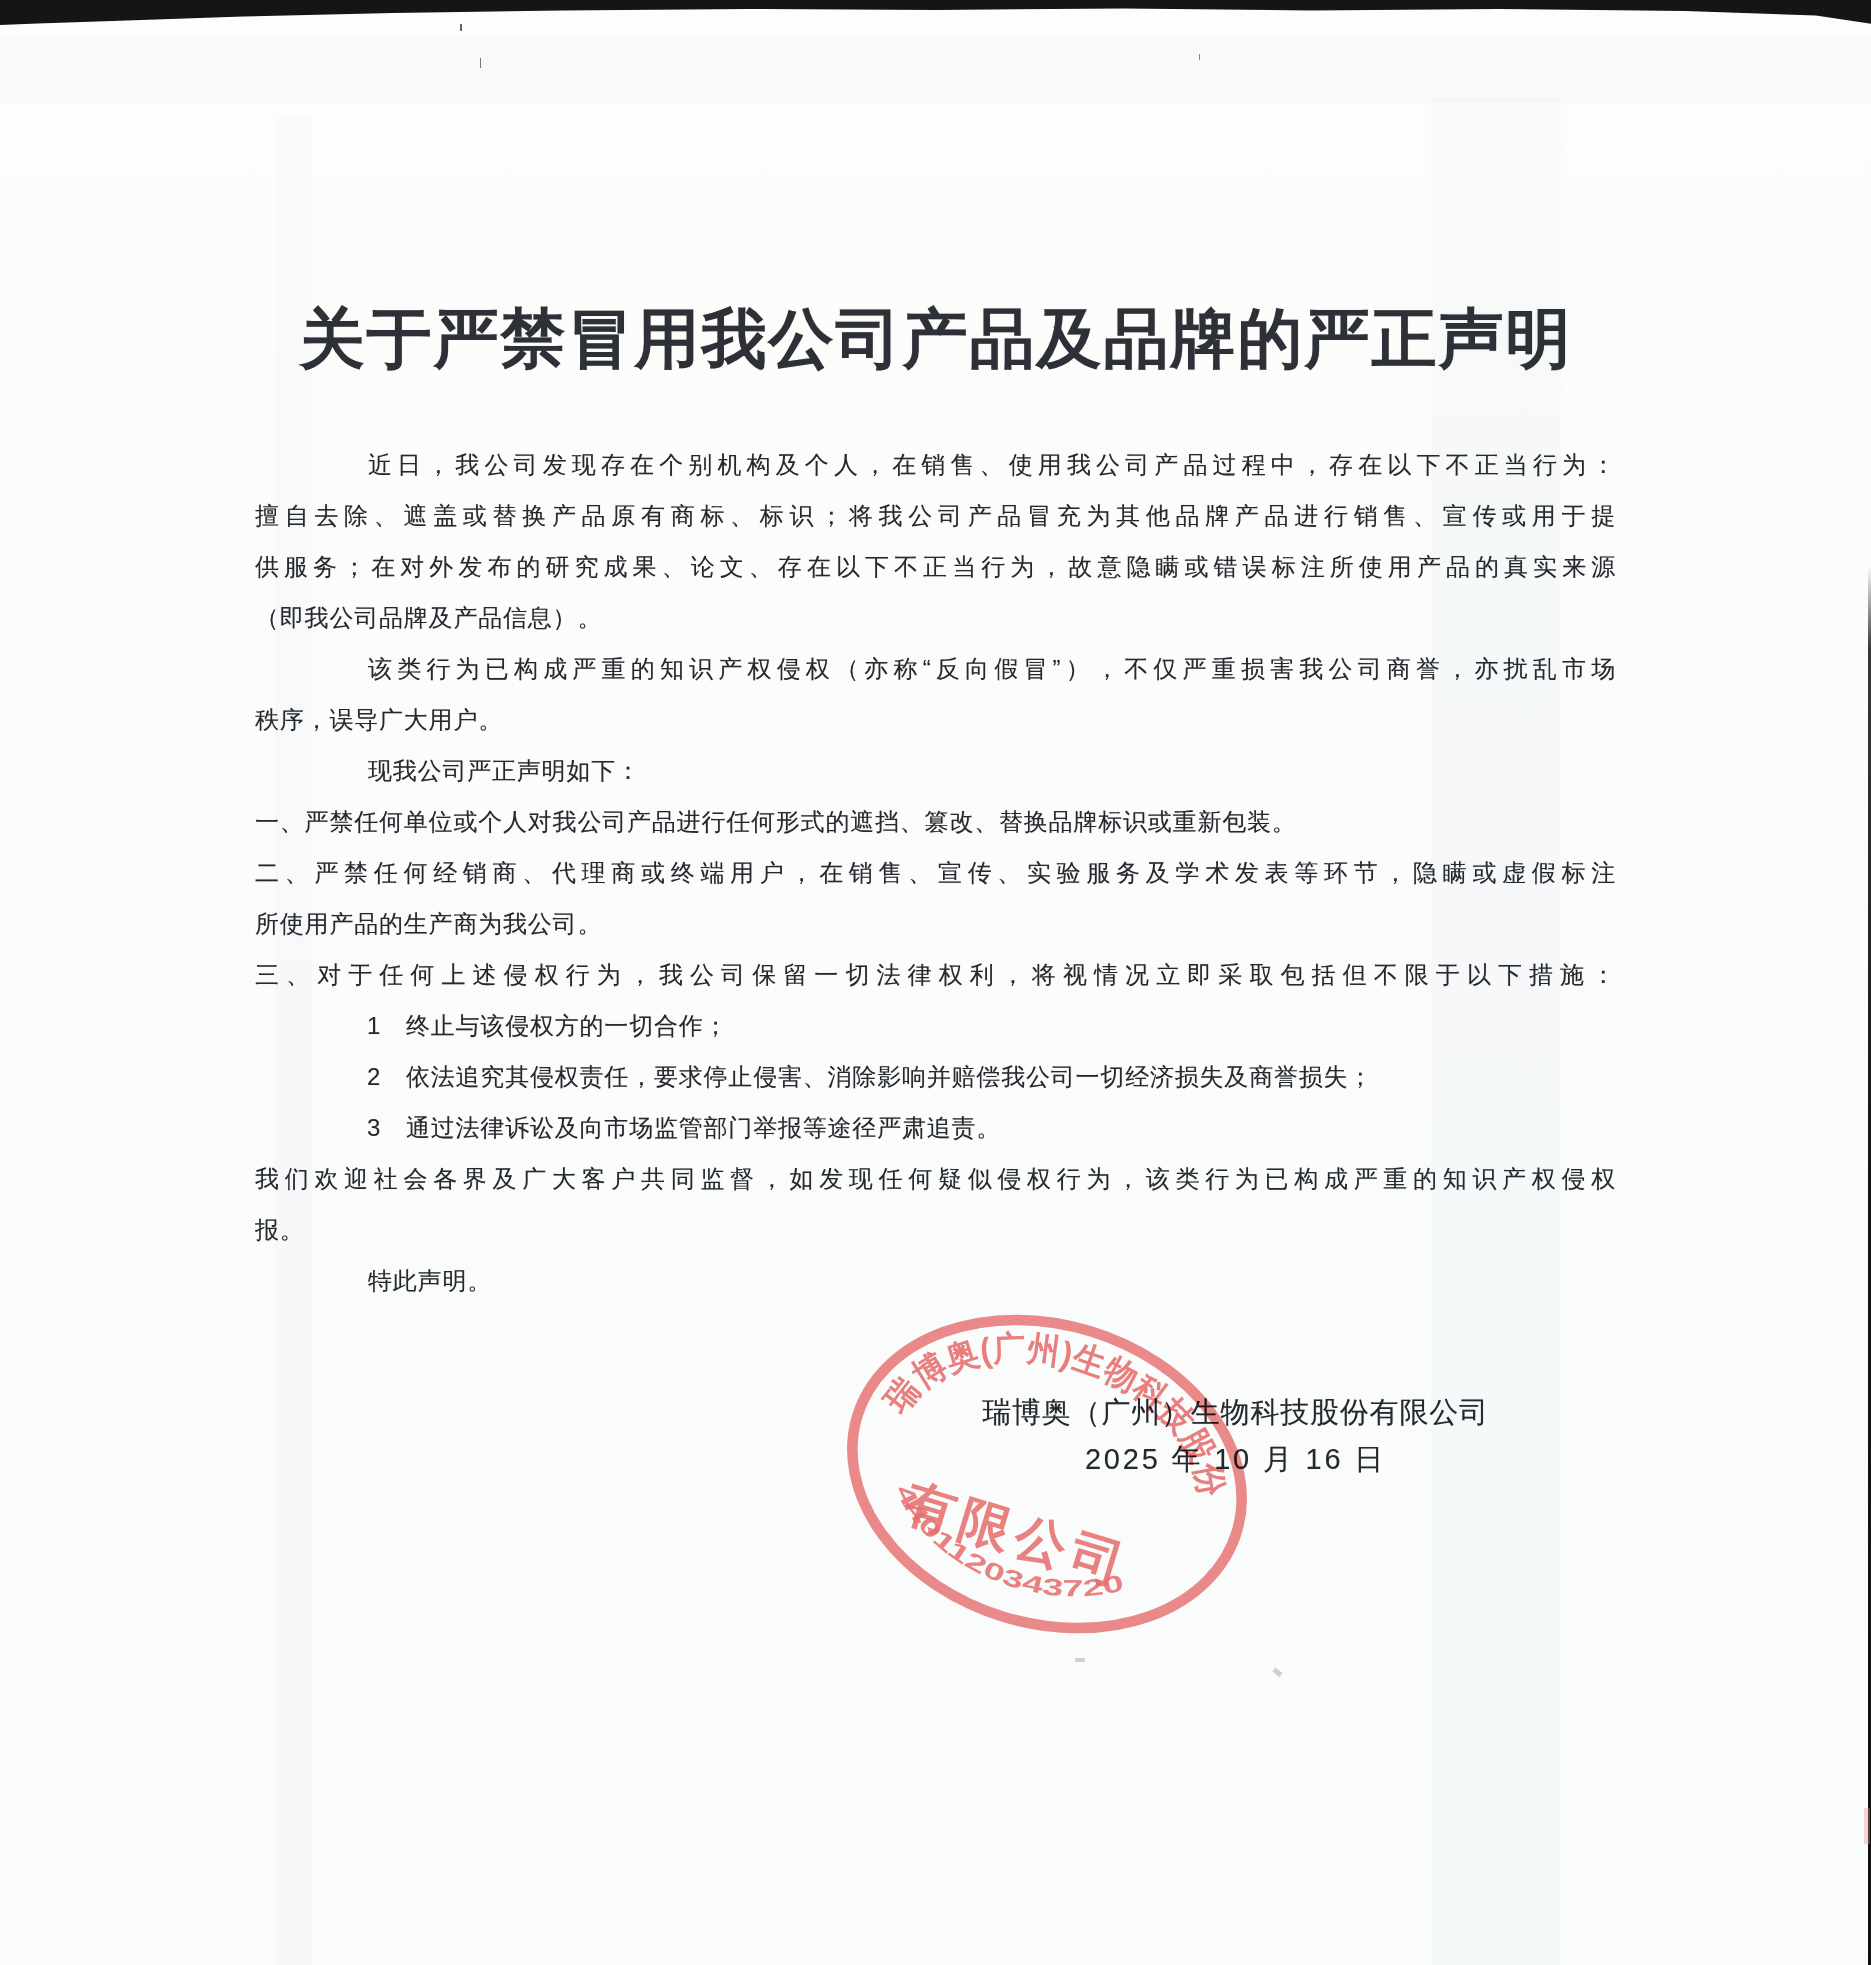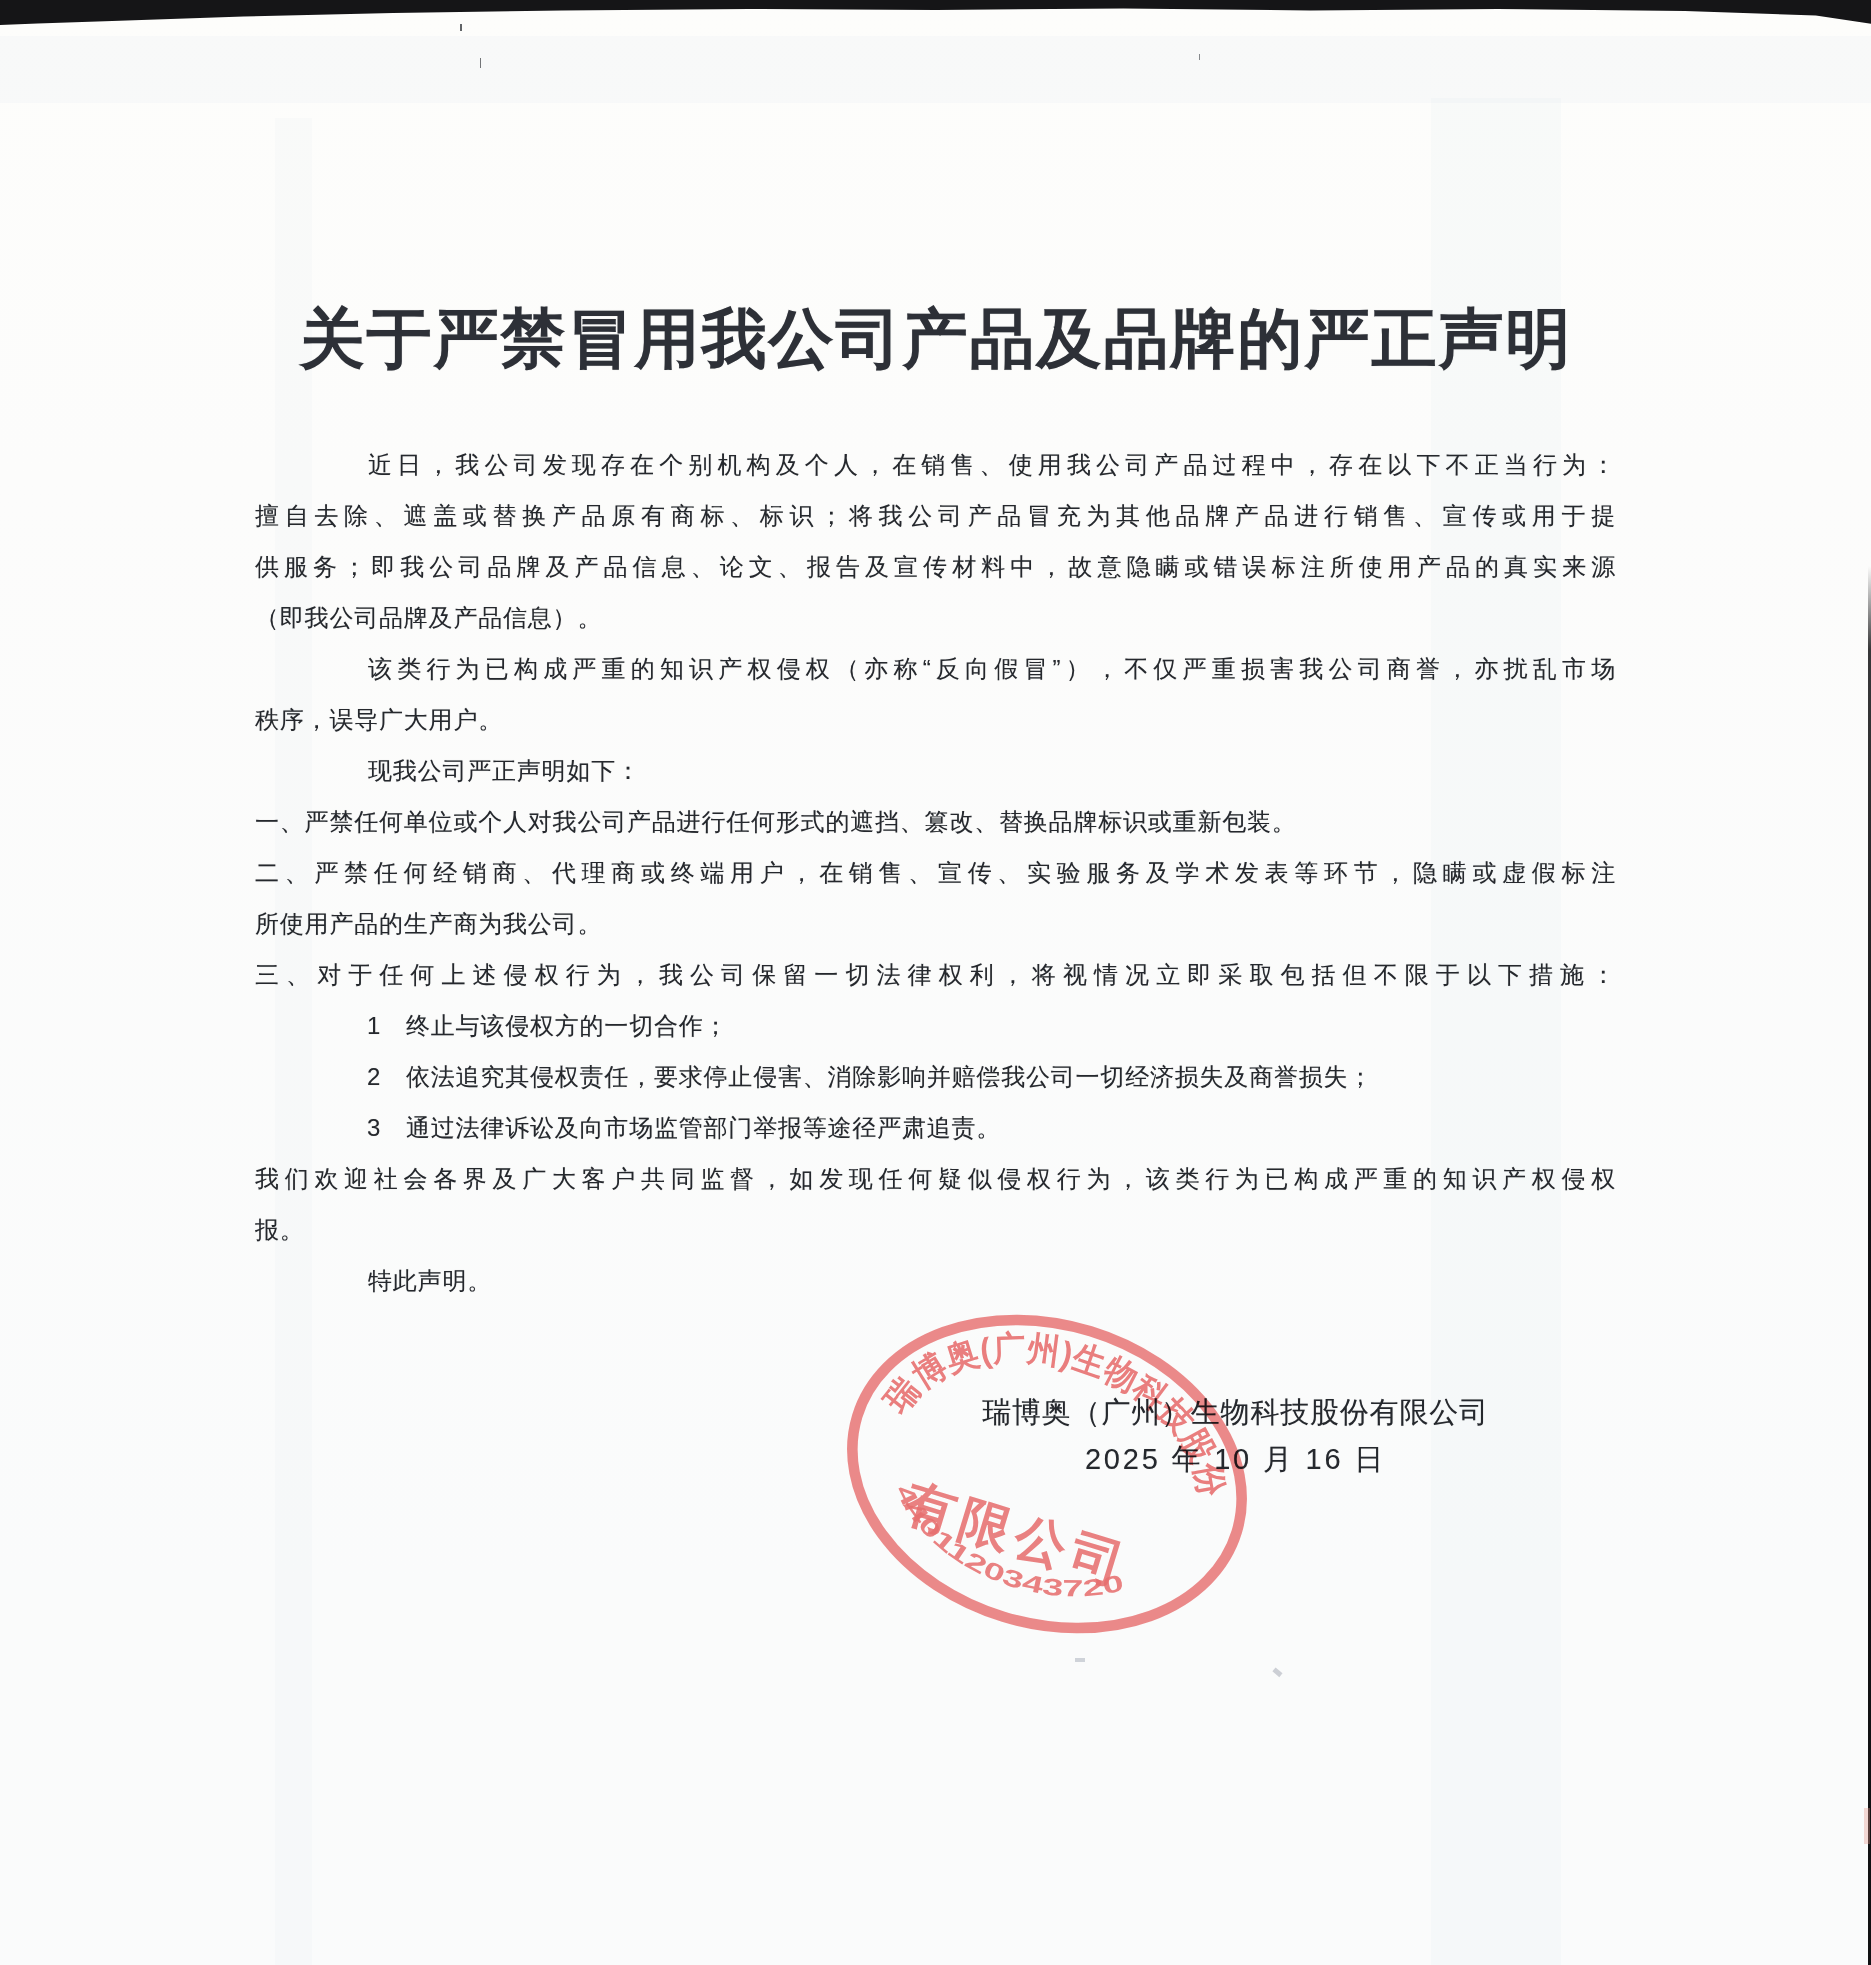--- a/index.html
+++ b/index.html
@@ -62,21 +62,21 @@
   <div class="speck" style="left:1075px; top:1658px; width:10.2px; height:3.5px;  background:#b9bdc6; opacity:.65;"></div>
   <div class="speck" style="left:1273px; top:1670px; width:9.4px; height:4.7px; background:#aeb3bc; opacity:.6; transform:rotate(40deg);"></div>
   <div class="speck" style="left:1864px; top:1808px; width:5.5px; height:36px; background:rgba(228,150,138,.35);"></div>
 
   <div class="title">关于严禁冒用我公司产品及品牌的严正声明</div>
 
   <div class="bodytext">
 
   <div class="line indent full">近日，我公司发现存在个别机构及个人，在销售、使用我公司产品过程中，存在以下不正当行为：</div>
       <div class="line full">擅自去除、遮盖或替换产品原有商标、标识；将我公司产品冒充为其他品牌产品进行销售、宣传或用于提</div>
-      <div class="line full">供服务；即我公司品牌及产品信息、论文、报告及宣传材料中，故意隐瞒或错误标注所使用产品的真实来源</div>
+      <div class="line full">供服务；在对外发布的研究成果、论文、存在以下不正当行为，故意隐瞒或错误标注所使用产品的真实来源</div>
       <div class="line">（即我公司品牌及产品信息）。</div>
       <div class="line indent full">该类行为已构成严重的知识产权侵权（亦称“反向假冒”），不仅严重损害我公司商誉，亦扰乱市场</div>
       <div class="line">秩序，误导广大用户。</div>
       <div class="line indent">现我公司严正声明如下：</div>
       <div class="line">一、严禁任何单位或个人对我公司产品进行任何形式的遮挡、篡改、替换品牌标识或重新包装。</div>
       <div class="line full">二、严禁任何经销商、代理商或终端用户，在销售、宣传、实验服务及学术发表等环节，隐瞒或虚假标注</div>
       <div class="line">所使用产品的生产商为我公司。</div>
       <div class="line full">三、对于任何上述侵权行为，我公司保留一切法律权利，将视情况立即采取包括但不限于以下措施：</div>
       <div class="line sub">1　终止与该侵权方的一切合作；</div>
       <div class="line sub">2　依法追究其侵权责任，要求停止侵害、消除影响并赔偿我公司一切经济损失及商誉损失；</div>

